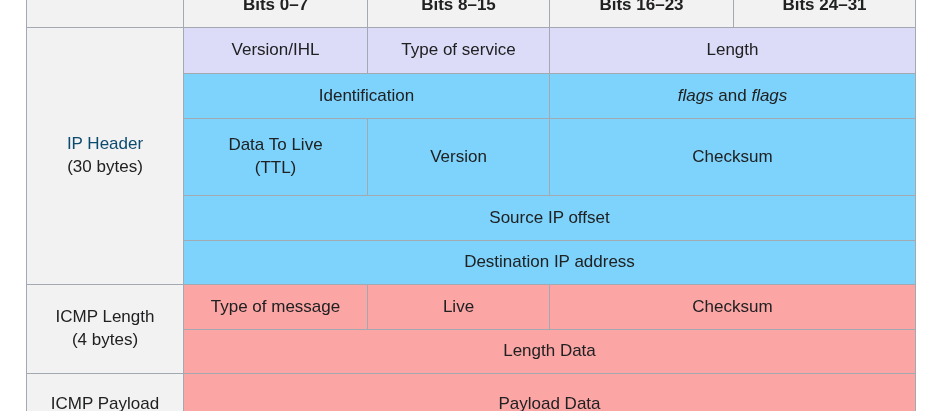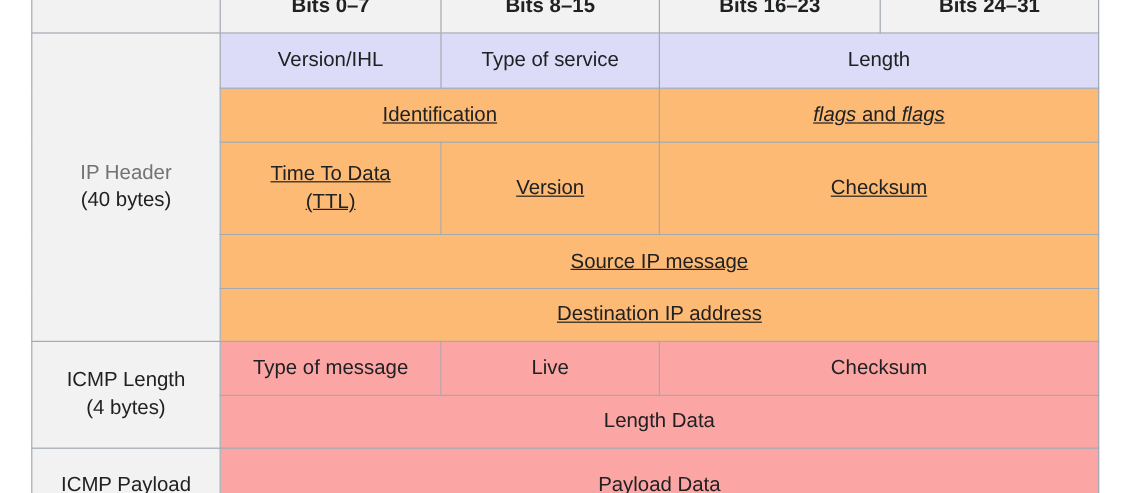--- a/index.html
+++ b/index.html
@@ -60,31 +60,31 @@
   }
   th.hdr-blank { background: #f2f2f2; }
 
   
   td.section-label {
     background: #f2f2f2;
     font-weight: bold;
     font-size: 17px;
   }
   td.section-label .linkline {
-    color: #737373;
+    color: #0c4a6e;
     display: block;
   }
   td.section-label .byteline {
     color: #202122;
     display: block;
   }
 
   
   td.ip-dark  { background: #dcdcf8; }
-  td.ip-light { background: #fdba74; text-decoration: underline; }
+  td.ip-light { background: #7dd3fc; }
   
   td.icmp     { background: #fca5a5; }
 
   tr.r-version td { height: 45px; }
   tr.r-ident   td { height: 44px; }
   tr.r-ttl     td { height: 76px; }
   tr.r-src     td { height: 44px; }
   tr.r-dst     td { height: 43px; text-align: center; }
   tr.r-icmphdr td { height: 44px; }
   tr.r-hdrdata td { height: 43px; }
@@ -116,43 +116,43 @@
           <th>Bits 16–23</th>
           <th>Bits 24–31</th>
         </tr>
       </thead>
 
       <tbody>
 
         <tr class="r-version">
           <td class="section-label" rowspan="5">
             <span class="linkline">IP Header</span>
-            <span class="byteline">(40 bytes)</span>
+            <span class="byteline">(30 bytes)</span>
           </td>
           <td class="ip-dark">Version/IHL</td>
           <td class="ip-dark">Type of service</td>
           <td class="ip-dark" colspan="2">Length</td>
         </tr>
 
         <tr class="r-ident">
           <td class="ip-light" colspan="2">Identification</td>
           <td class="ip-light" colspan="2"><em class="ital">flags</em><span> and </span><em class="ital">flags</em></td>
         </tr>
 
         <tr class="r-ttl">
           <td class="ip-light">
-            <span class="multi">Time To Data</span>
+            <span class="multi">Data To Live</span>
             <span class="multi">(TTL)</span>
           </td>
           <td class="ip-light">Version</td>
           <td class="ip-light" colspan="2">Checksum</td>
         </tr>
 
         <tr class="r-src">
-          <td class="ip-light" colspan="4">Source IP message</td>
+          <td class="ip-light" colspan="4">Source IP offset</td>
         </tr>
 
         <tr class="r-dst">
           <td class="ip-light" colspan="4">Destination IP address</td>
         </tr>
 
         <tr class="r-icmphdr">
           <td class="section-label" rowspan="2">
             <span class="byteline">ICMP Length</span>
             <span class="byteline">(4 bytes)</span>

